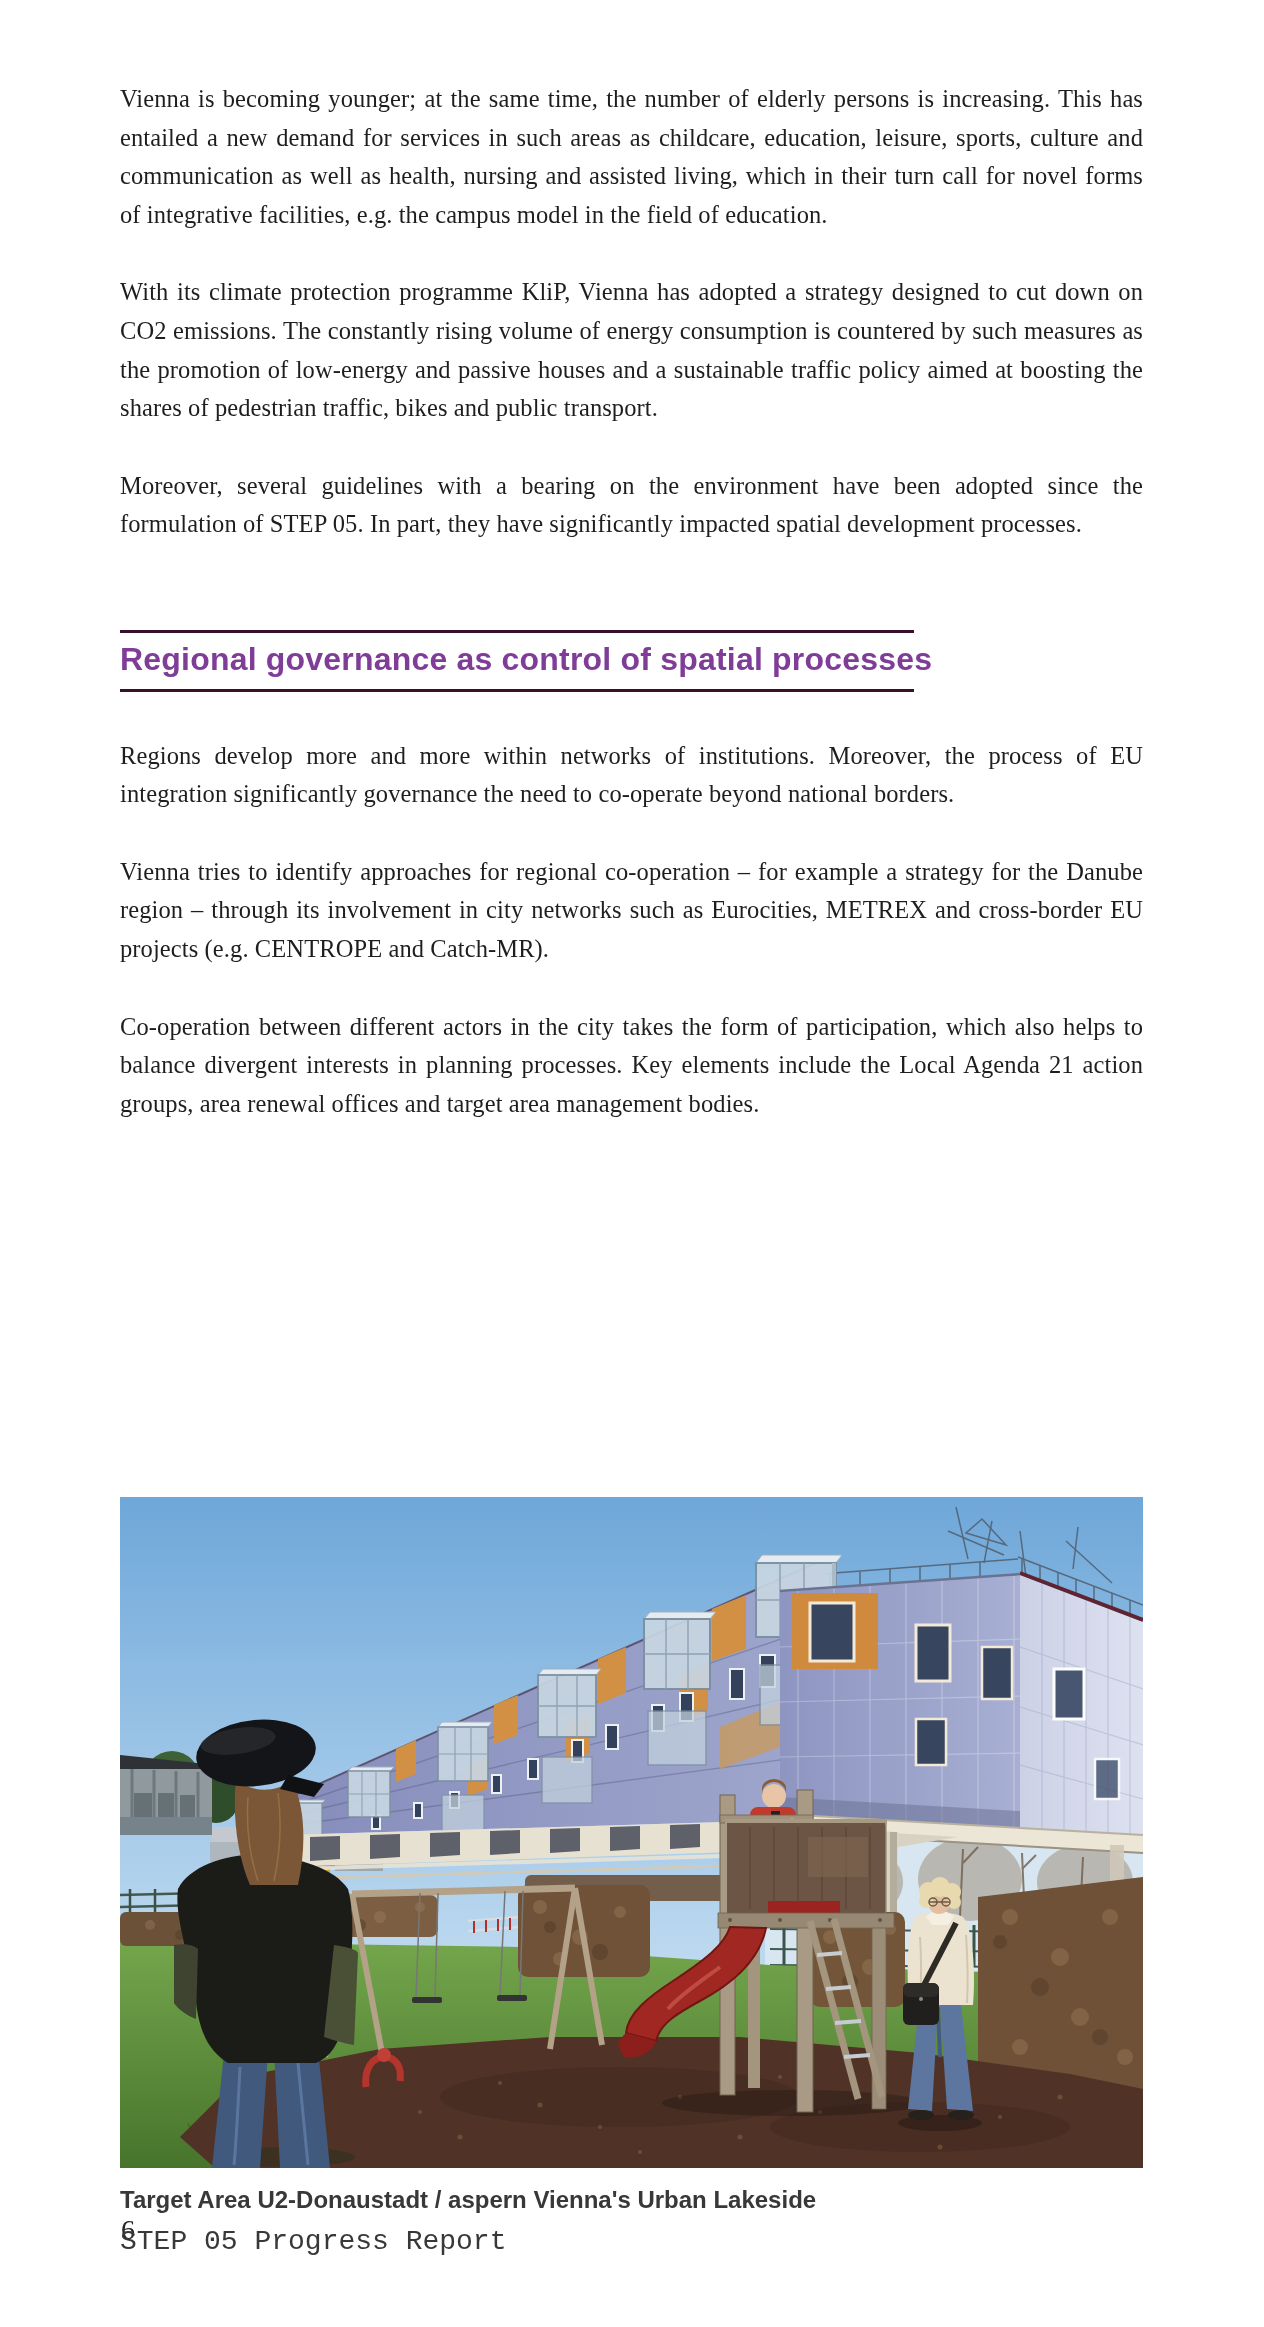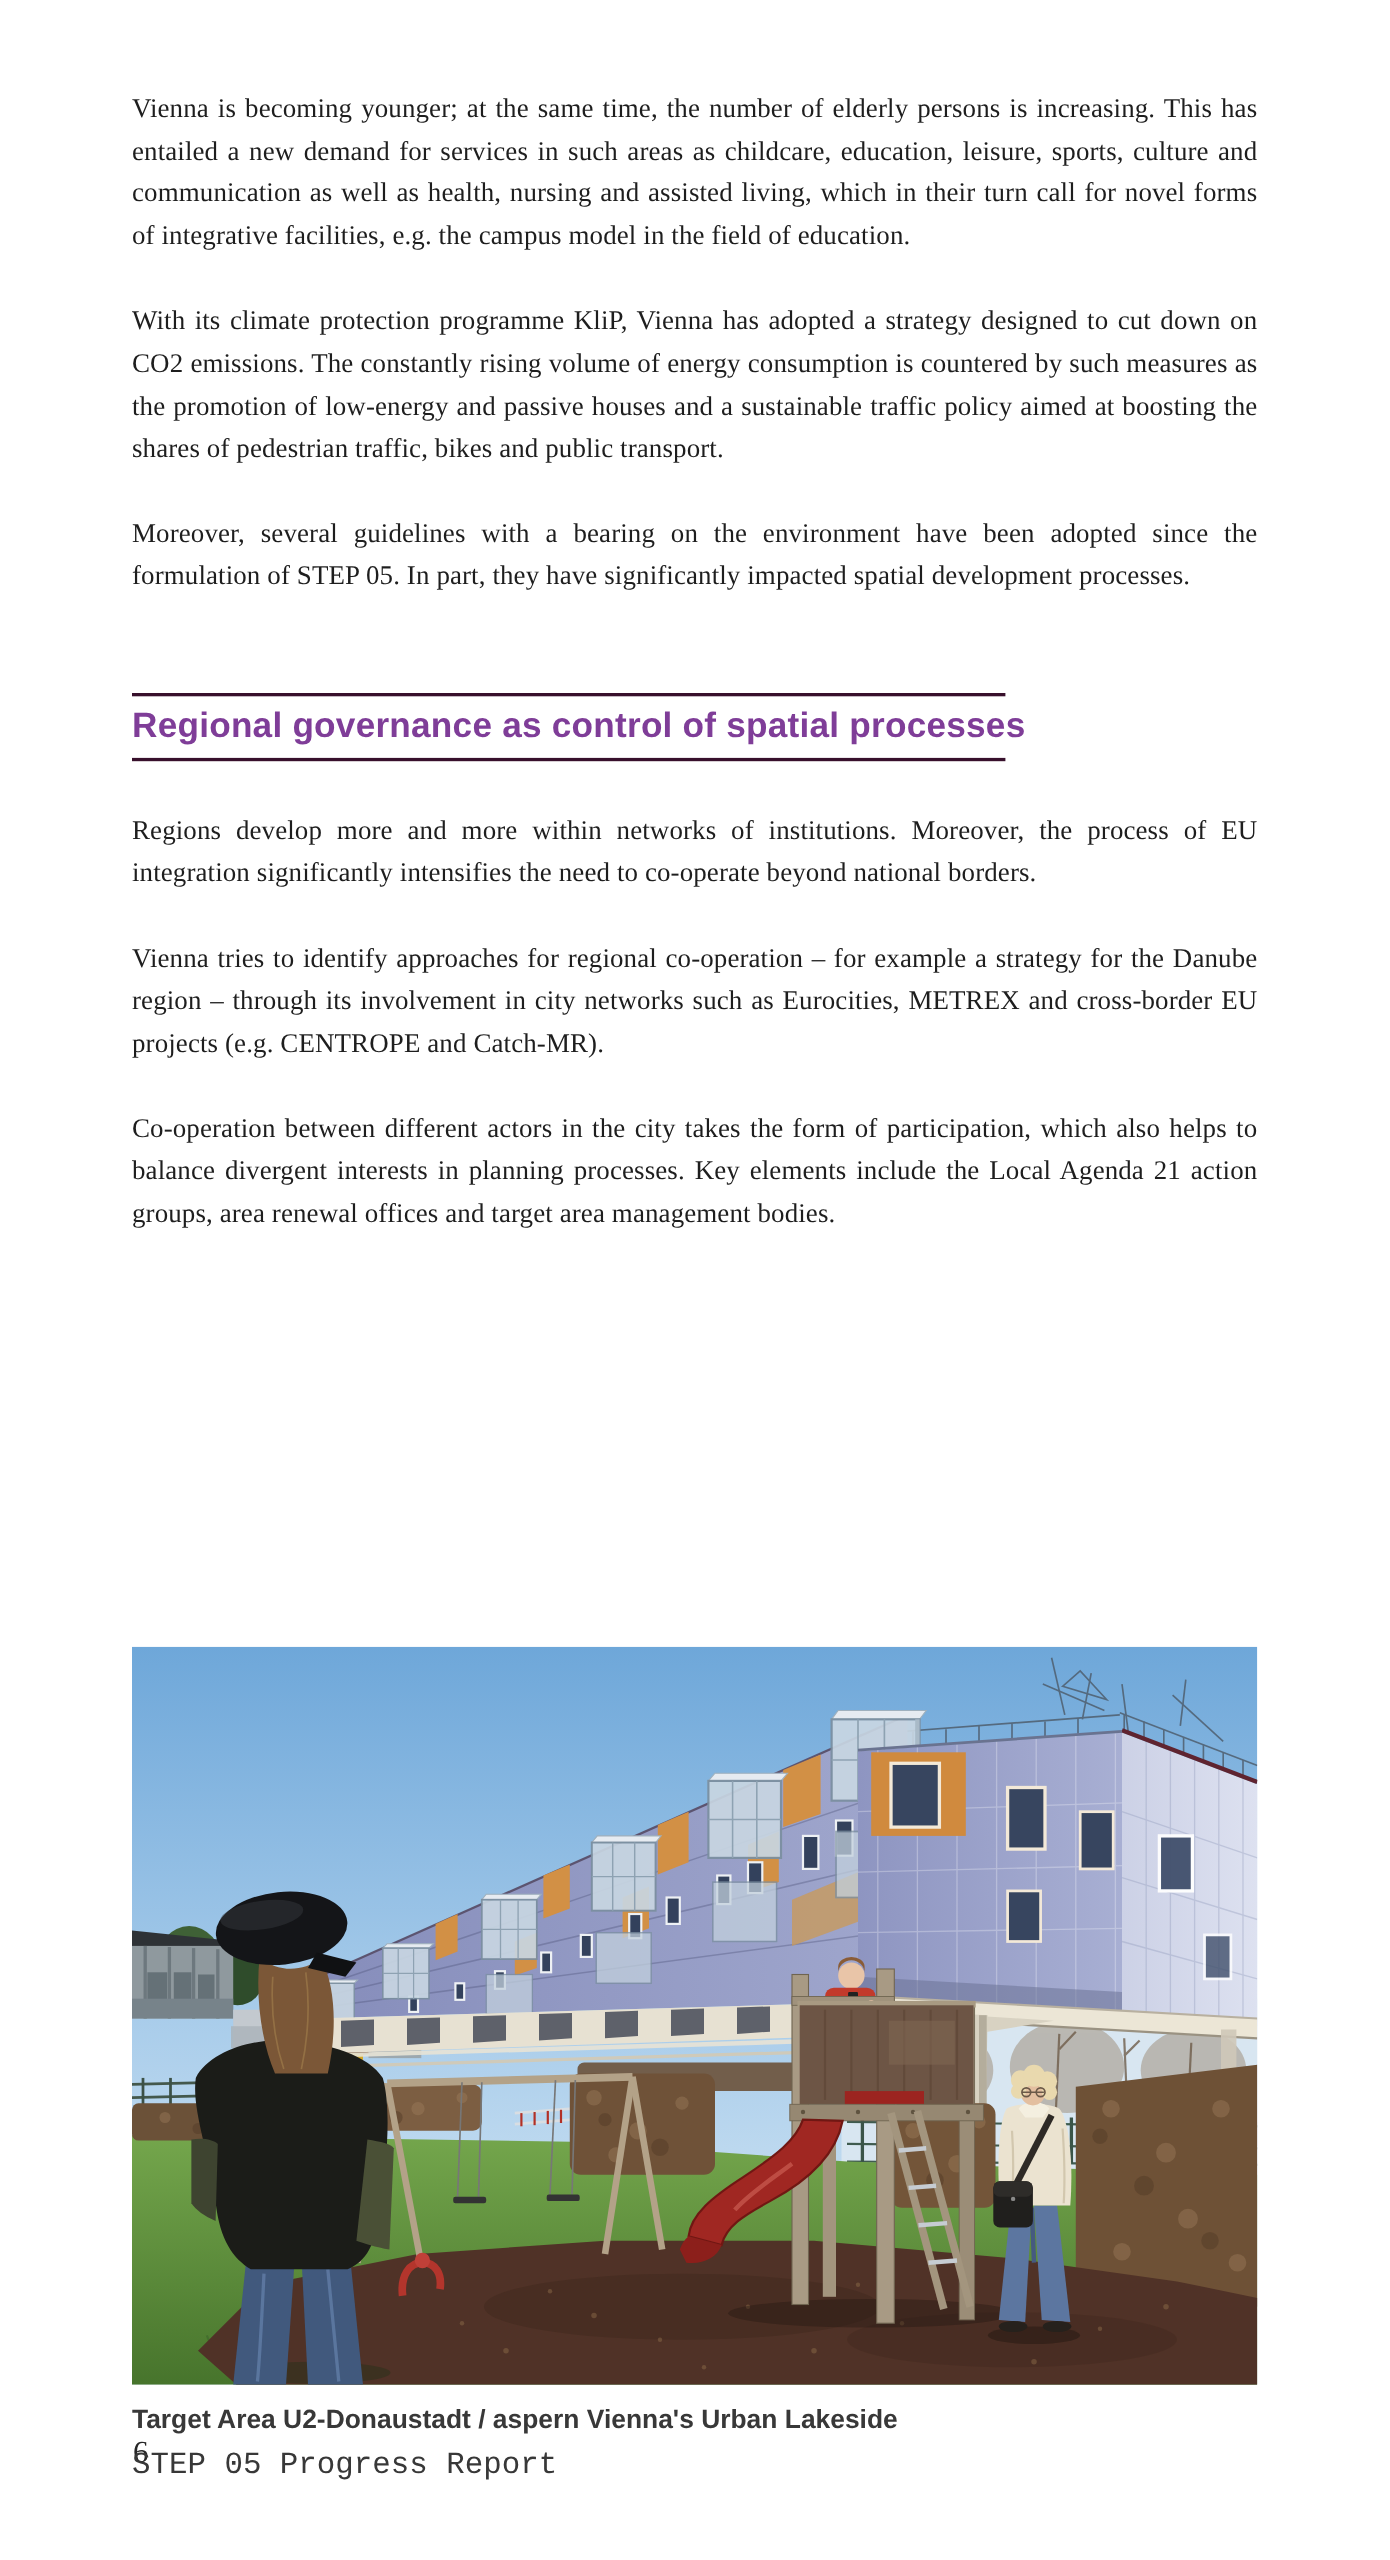--- a/index.html
+++ b/index.html
@@ -46,21 +46,21 @@
 
 <div class="page">
 
   <main class="body-text">
     <p>Vienna is becoming younger; at the same time, the number of elderly persons is increasing. This has entailed a new demand for services in such areas as childcare, education, leisure, sports, culture and communication as well as health, nursing and assisted living, which in their turn call for novel forms of integrative facilities, e.g. the campus model in the field of education.</p>
     <p>With its climate protection programme KliP, Vienna has adopted a strategy designed to cut down on CO2 emissions. The constantly rising volume of energy consumption is countered by such measures as the promotion of low-energy and passive houses and a sustainable traffic policy aimed at boosting the shares of pedestrian traffic, bikes and public transport.</p>
     <p>Moreover, several guidelines with a bearing on the environment have been adopted since the formulation of STEP 05. In part, they have significantly impacted spatial development processes.</p>
 
     <h2 class="section-heading">Regional governance as control of spatial processes</h2>
 
-    <p>Regions develop more and more within networks of institutions. Moreover, the process of EU integration significantly intensifies the need to co-operate beyond national borders.</p>
+    <p>Regions develop more and more within networks of institutions. Moreover, the process of EU integration significantly governance the need to co-operate beyond national borders.</p>
     <p>Vienna tries to identify approaches for regional co-operation – for example a strategy for the Danube region – through its involvement in city networks such as Eurocities, METREX and cross-border EU projects (e.g. CENTROPE and Catch-MR).</p>
     <p>Co-operation between different actors in the city takes the form of participation, which also helps to balance divergent interests in planning processes. Key elements include the Local Agenda 21 action groups, area renewal offices and target area management bodies.</p>
   </main>
 
   <figure class="photo">
     <svg viewBox="0 0 1023 671" role="img" xmlns="http://www.w3.org/2000/svg" aria-label="Playground with a wooden climbing tower and red slide in front of a modern lavender-blue apartment building raised on pillars; a woman with a black cap in the foreground, a child on the tower and an elderly woman standing by brown hedges">
       <defs>
         <linearGradient id="gSky" x1="0" y1="0" x2="0" y2="1">
           <stop offset="0" stop-color="#6ea7d9"></stop>
             <stop offset="0.45" stop-color="#a3c9e9"></stop>

